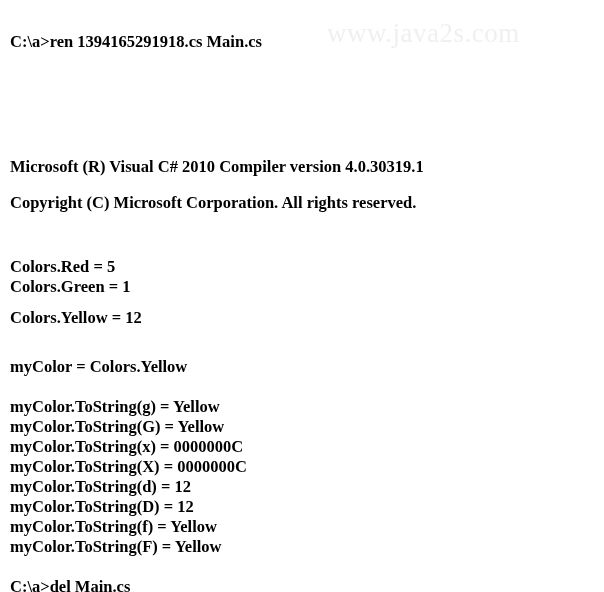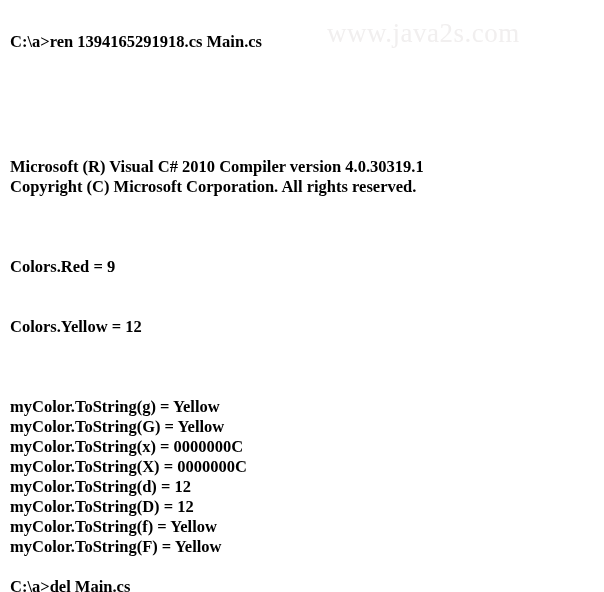--- a/index.html
+++ b/index.html
@@ -53,23 +53,25 @@
   }
 </style>
 </head>
 <body>
 
 <div class="watermark">www.java2s.com</div>
 
 <div id="console-output">
     <div class="console-line" style="top: 32px;">C:\a&gt;ren 1394165291918.cs Main.cs</div>
     <div class="console-line" style="top: 157px;">Microsoft (R) Visual C# 2010 Compiler version 4.0.30319.1</div>
-    <div class="console-line" style="top: 177px; text-align: right;">Copyright (C) Microsoft Corporation. All rights reserved.</div>
-    <div class="console-line" style="top: 257px;">Colors.Red = 9</div>
-    <div class="console-line" style="top: 317px;">Colors.Yellow = 12</div>
+    <div class="console-line" style="top: 193px; text-align: right;">Copyright (C) Microsoft Corporation. All rights reserved.</div>
+    <div class="console-line" style="top: 257px;">Colors.Red = 5</div>
+    <div class="console-line" style="top: 277px;">Colors.Green = 1</div>
+    <div class="console-line" style="top: 308px;">Colors.Yellow = 12</div>
+    <div class="console-line" style="top: 357px;">myColor = Colors.Yellow</div>
     <div class="console-line" style="top: 397px;">myColor.ToString(g) = Yellow</div>
     <div class="console-line" style="top: 417px;">myColor.ToString(G) = Yellow</div>
     <div class="console-line" style="top: 437px;">myColor.ToString(x) = 0000000C</div>
     <div class="console-line" style="top: 457px;">myColor.ToString(X) = 0000000C</div>
     <div class="console-line" style="top: 477px;">myColor.ToString(d) = 12</div>
     <div class="console-line" style="top: 497px;">myColor.ToString(D) = 12</div>
     <div class="console-line" style="top: 517px;">myColor.ToString(f) = Yellow</div>
     <div class="console-line" style="top: 537px;">myColor.ToString(F) = Yellow</div>
     <div class="console-line" style="top: 577px;">C:\a&gt;del Main.cs</div>
   </div>

